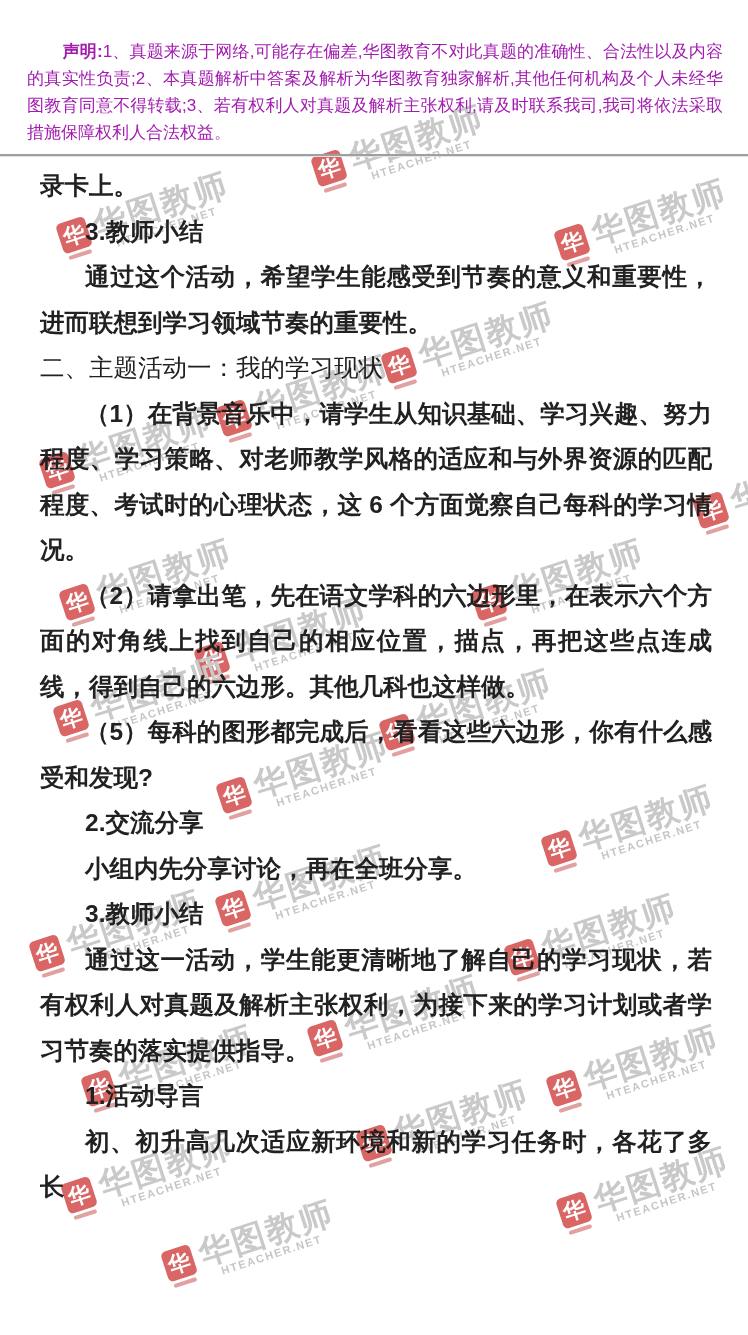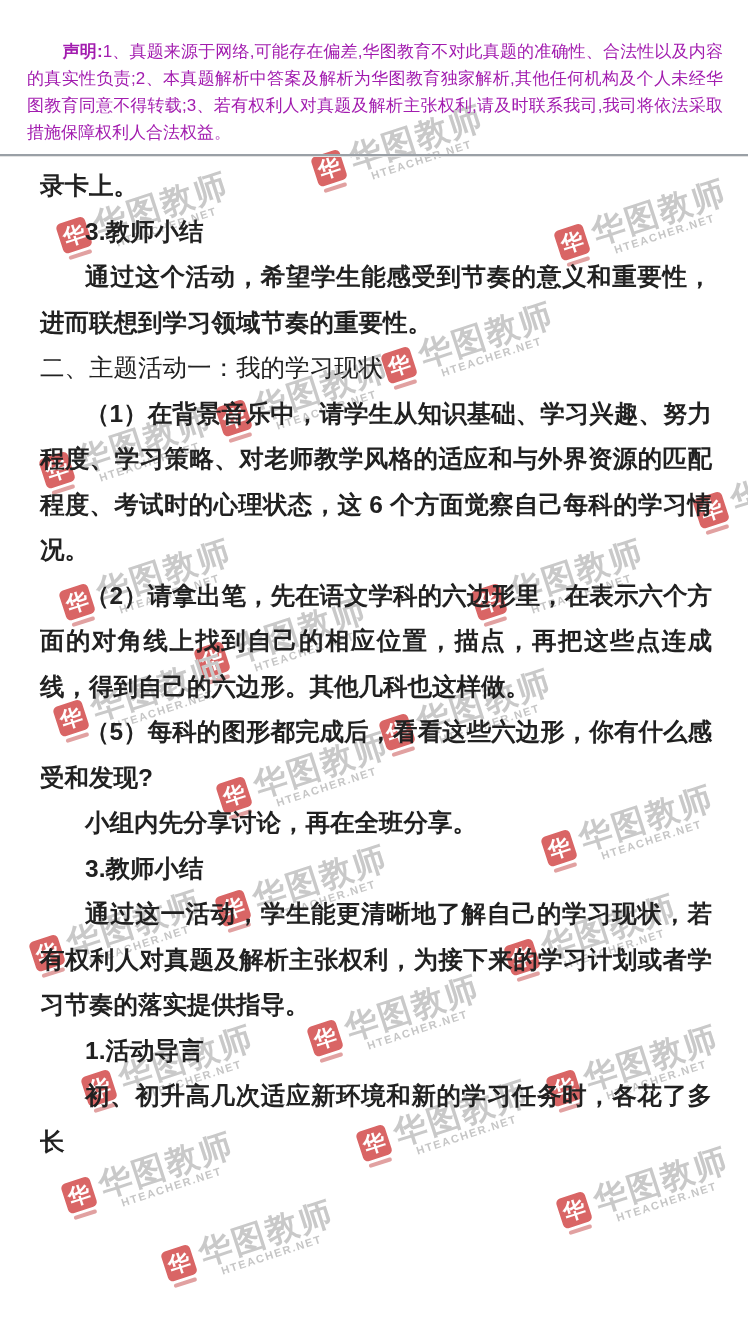--- a/index.html
+++ b/index.html
@@ -286,20 +286,21 @@
   <hr class="divider">
 
   <div class="content">
     <p class="para">录卡上。</p>
     <p class="para indent">3.教师小结</p>
     <p class="para indent">通过这个活动，希望学生能感受到节奏的意义和重要性，进而联想到学习领域节奏的重要性。</p>
     <p class="para heading">二、主题活动一：我的学习现状</p>
     <p class="para indent">（1）在背景音乐中，请学生从知识基础、学习兴趣、努力程度、学习策略、对老师教学风格的适应和与外界资源的匹配程度、考试时的心理状态，这 6 个方面觉察自己每科的学习情况。</p>
     <p class="para indent">（2）请拿出笔，先在语文学科的六边形里，在表示六个方面的对角线上找到自己的相应位置，描点，再把这些点连成线，得到自己的六边形。其他几科也这样做。</p>
     <p class="para indent">（5）每科的图形都完成后，看看这些六边形，你有什么感受和发现?</p>
+    <p class="para indent">2.交流分享</p>
     <p class="para indent">小组内先分享讨论，再在全班分享。</p>
     <p class="para indent">3.教师小结</p>
     <p class="para indent">通过这一活动，学生能更清晰地了解自己的学习现状，若有权利人对真题及解析主张权利，为接下来的学习计划或者学习节奏的落实提供指导。</p>
     <p class="para indent">1.活动导言</p>
     <p class="para indent">初、初升高几次适应新环境和新的学习任务时，各花了多长</p>
   </div>
 
 </div>
 
 </body></html>

